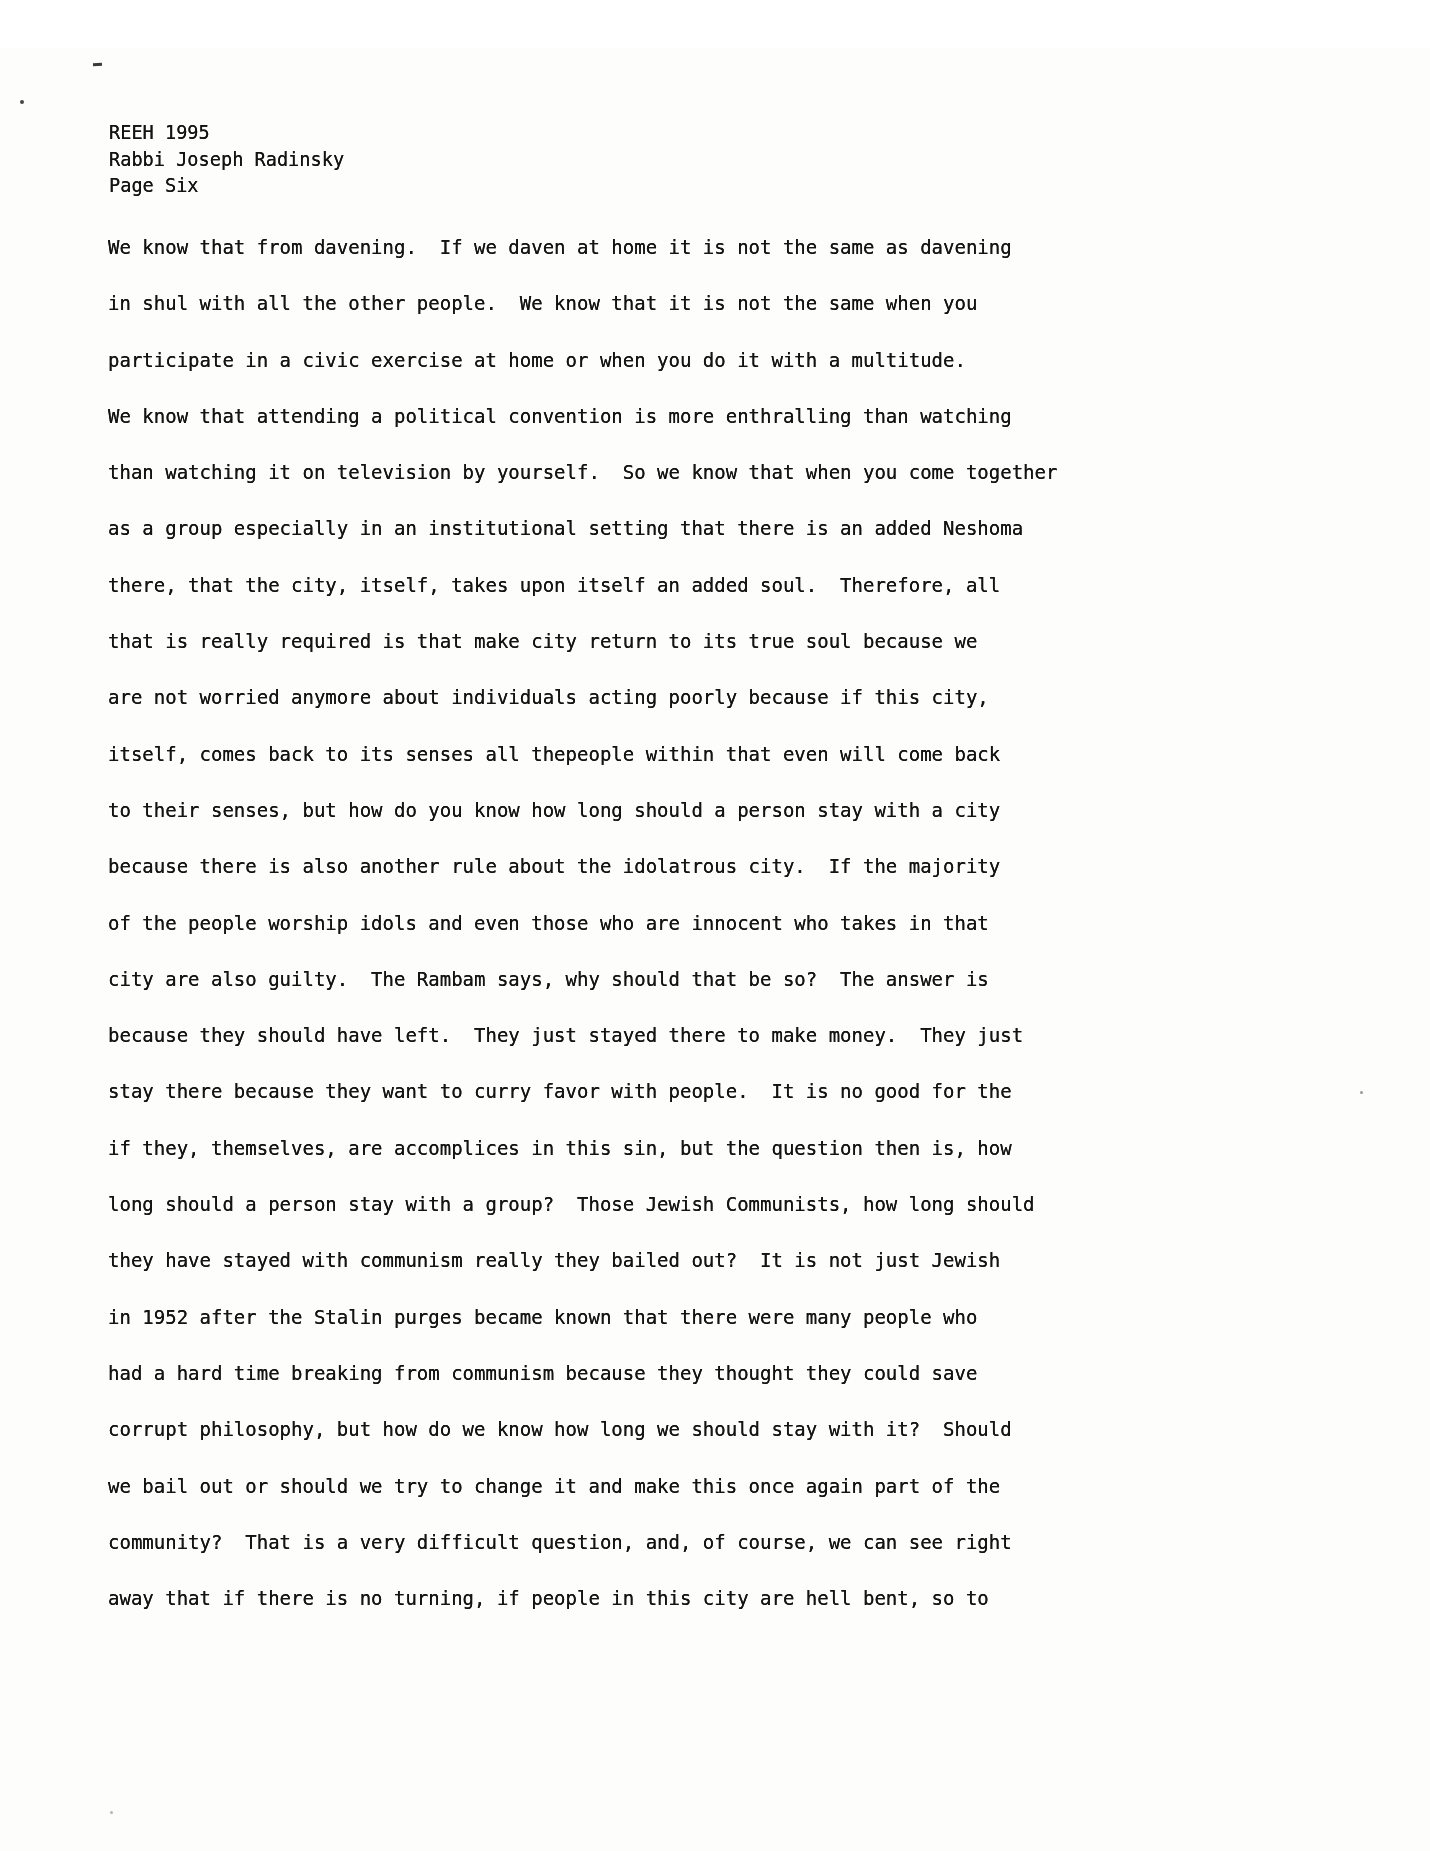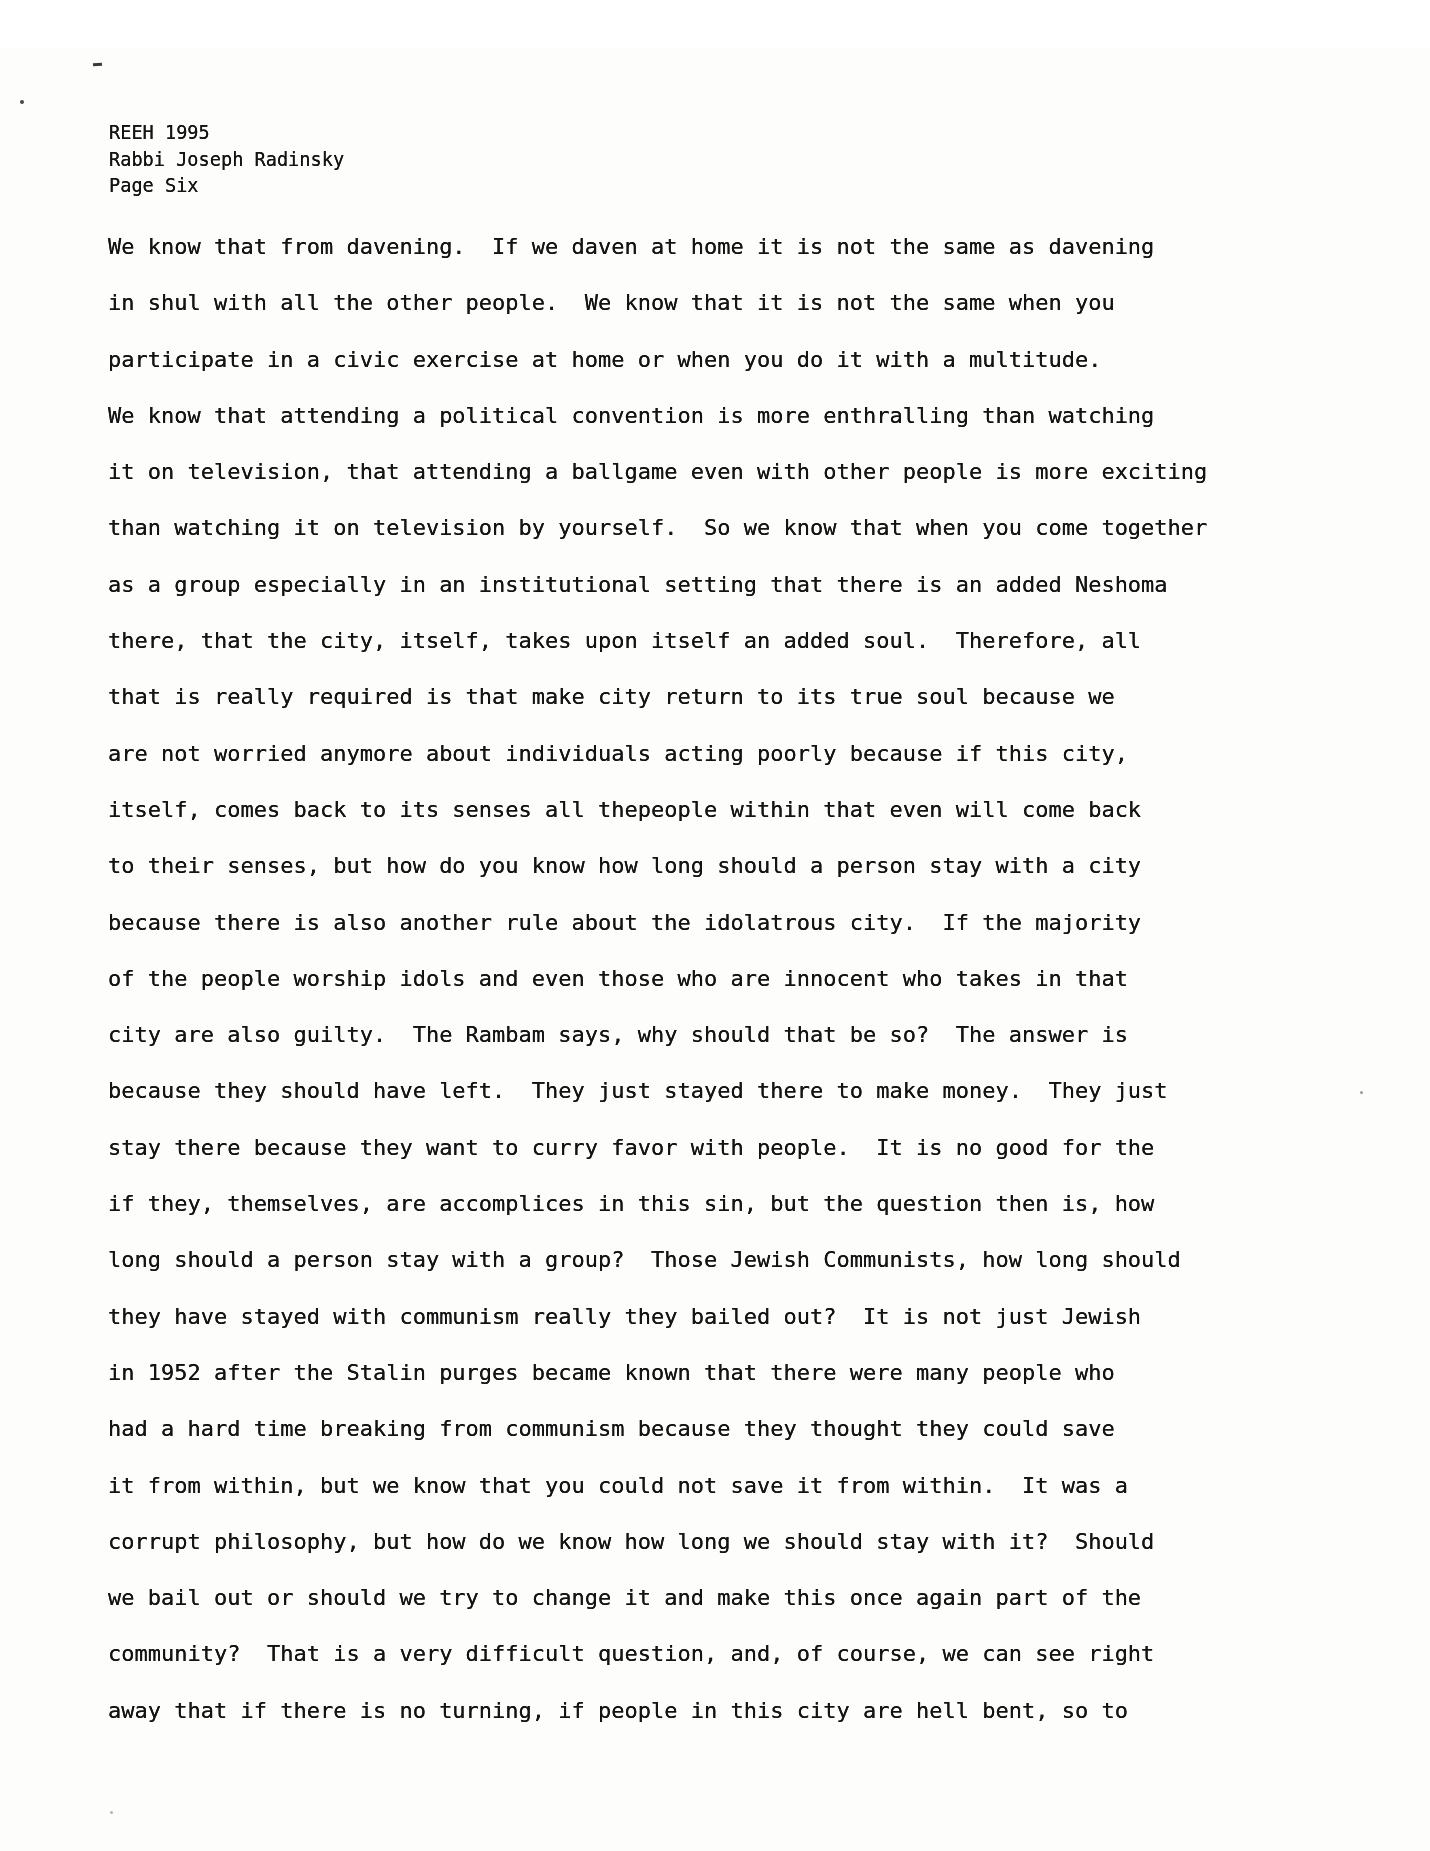--- a/index.html
+++ b/index.html
@@ -23,21 +23,21 @@
     font-size: 18.6px;
     line-height: 26.5px;
     letter-spacing: 0;
     text-shadow: 0 0 0.5px currentColor;
   }
   .doc-body {
     position: absolute;
     left: 108px;
     top: 171px;
     width: 1260px;
-    font-size: 22px;
+    font-size: 19px;
     line-height: 56.3px;
     text-shadow: 0 0 0.5px currentColor;
   }
   .line, .hline {
     white-space: pre;
   }
   .artifact {
     position: absolute;
     pointer-events: none;
   }
@@ -75,39 +75,37 @@
     <div class="hline">REEH 1995</div>
     <div class="hline">Rabbi Joseph Radinsky</div>
     <div class="hline">Page Six</div>
   </div>
 
   <div class="doc-body">
     <div class="line">We know that from davening.  If we daven at home it is not the same as davening</div>
     <div class="line">in shul with all the other people.  We know that it is not the same when you</div>
     <div class="line">participate in a civic exercise at home or when you do it with a multitude.</div>
     <div class="line">We know that attending a political convention is more enthralling than watching</div>
-    <div class="line">it on television, that attending a ballgame even with other people is more exciting</div>
     <div class="line">than watching it on television by yourself.  So we know that when you come together</div>
     <div class="line">as a group especially in an institutional setting that there is an added Neshoma</div>
     <div class="line">there, that the city, itself, takes upon itself an added soul.  Therefore, all</div>
     <div class="line">that is really required is that make city return to its true soul because we</div>
     <div class="line">are not worried anymore about individuals acting poorly because if this city,</div>
     <div class="line">itself, comes back to its senses all thepeople within that even will come back</div>
     <div class="line">to their senses, but how do you know how long should a person stay with a city</div>
     <div class="line">because there is also another rule about the idolatrous city.  If the majority</div>
     <div class="line">of the people worship idols and even those who are innocent who takes in that</div>
     <div class="line">city are also guilty.  The Rambam says, why should that be so?  The answer is</div>
     <div class="line">because they should have left.  They just stayed there to make money.  They just</div>
     <div class="line">stay there because they want to curry favor with people.  It is no good for the</div>
     <div class="line">if they, themselves, are accomplices in this sin, but the question then is, how</div>
     <div class="line">long should a person stay with a group?  Those Jewish Communists, how long should</div>
     <div class="line">they have stayed with communism really they bailed out?  It is not just Jewish</div>
     <div class="line">in 1952 after the Stalin purges became known that there were many people who</div>
     <div class="line">had a hard time breaking from communism because they thought they could save</div>
-    <div class="line">it from within, but we know that you could not save it from within.  It was a</div>
     <div class="line">corrupt philosophy, but how do we know how long we should stay with it?  Should</div>
     <div class="line">we bail out or should we try to change it and make this once again part of the</div>
     <div class="line">community?  That is a very difficult question, and, of course, we can see right</div>
     <div class="line">away that if there is no turning, if people in this city are hell bent, so to</div>
   </div>
 
   <div class="artifact a-dash"></div>
   <div class="artifact a-dot1"></div>
   <div class="artifact a-dot2"></div>
   <div class="artifact a-dot3"></div>

